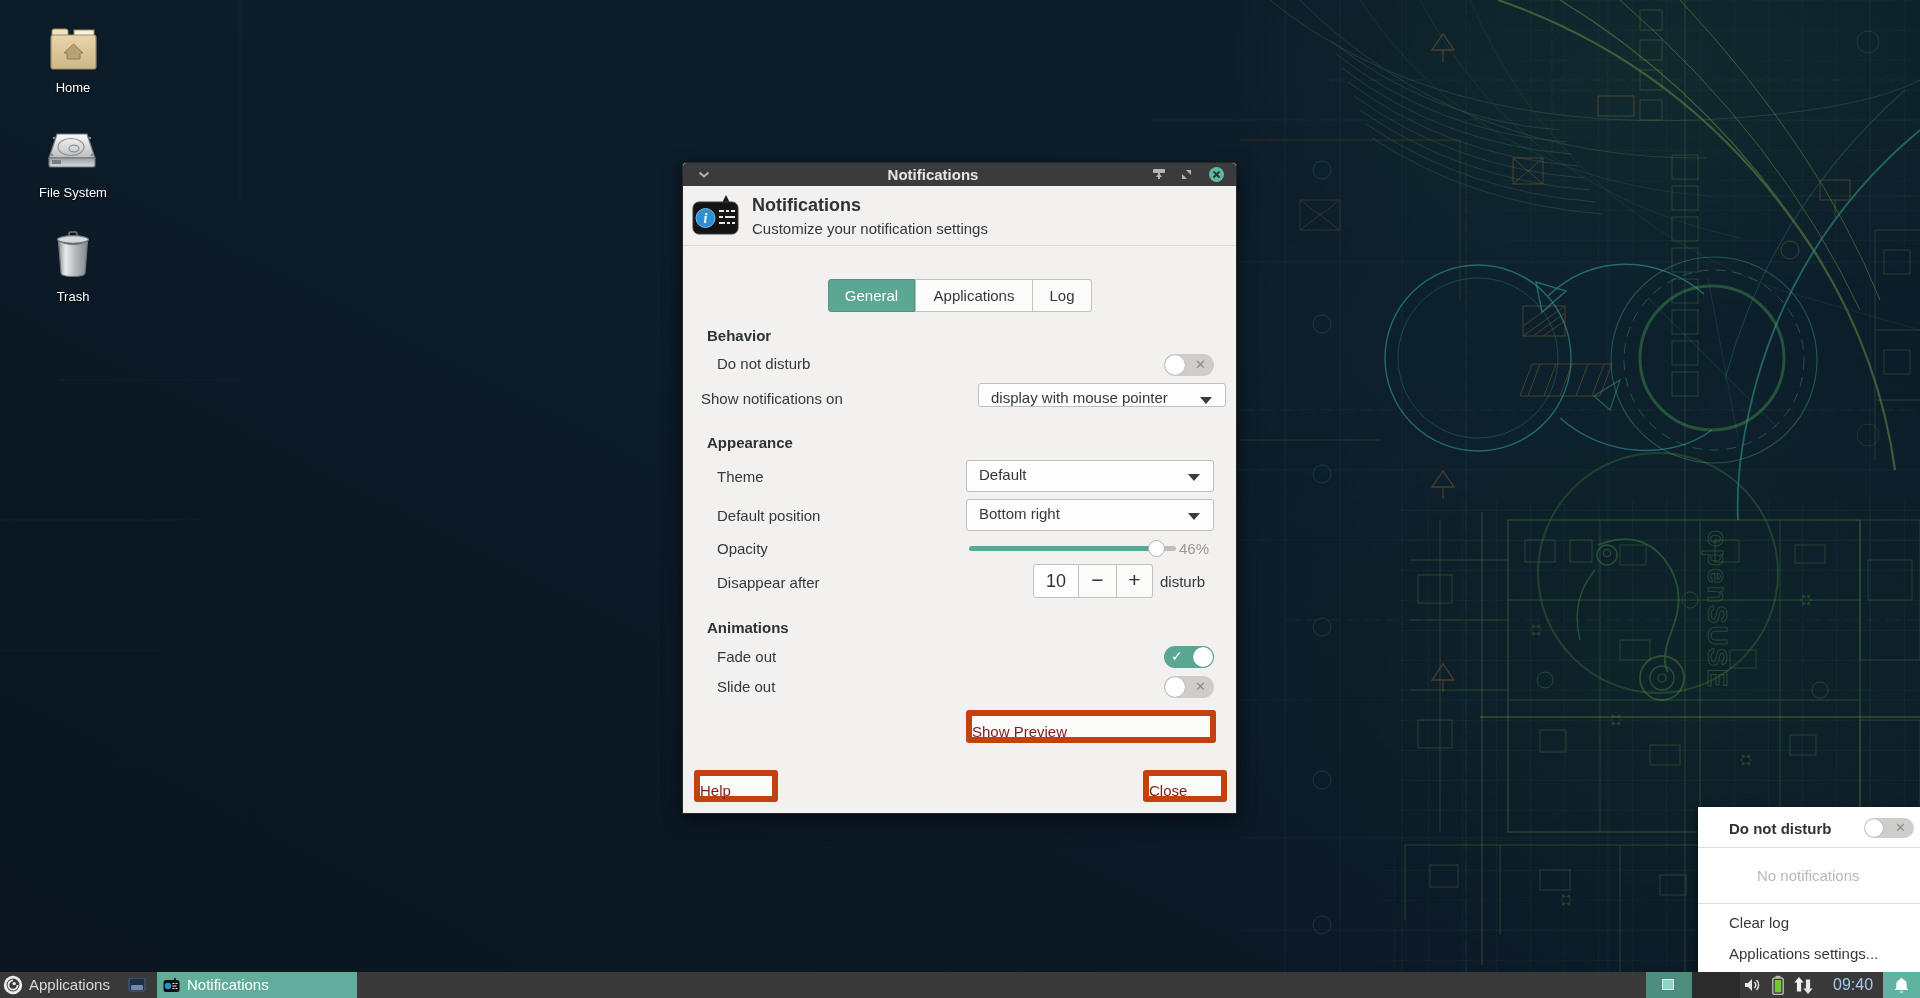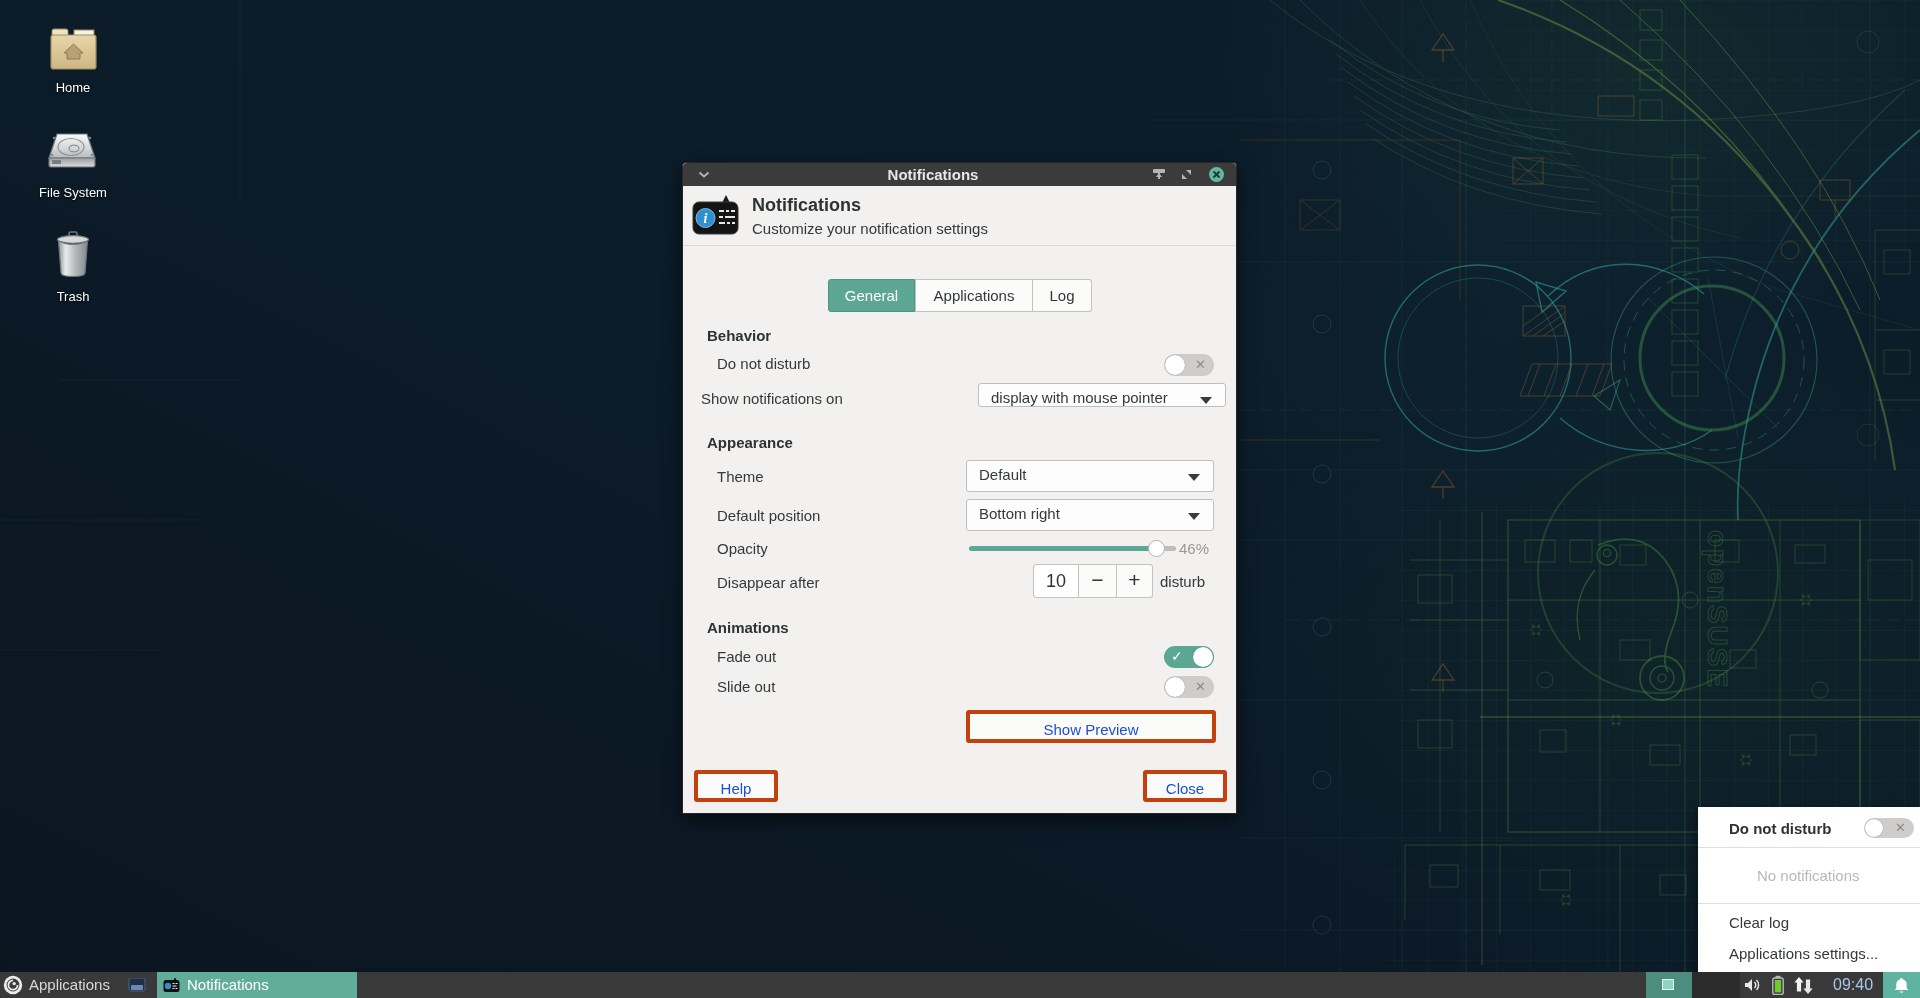--- a/index.html
+++ b/index.html
@@ -21,22 +21,22 @@
   #titlebar .title { position:absolute; left:0; top:0; width:500px; text-align:center;
     line-height:23px; color:#e6e6e6; font-weight:bold; font-size:15px; }
   .label { position:absolute; font-size:15px; color:#33393b; }
   .bold  { font-weight:bold; color:#2d3234; }
   .combo { position:absolute; background:#fdfdfd; border:1px solid #c0bfbe; border-radius:3px;
     font-size:15px; color:#33393b; }
   .combo .txt { position:absolute; left:12px; top:5px; }
   .combo .tri { position:absolute; right:13px; top:13px; width:0; height:0;
     border-left:6px solid transparent; border-right:6px solid transparent;
     border-top:7px solid #3a3a3a; }
-  .btn { position:absolute; background:#fbfbfa; border:4px solid #c2410c; border-radius:3px;
-    font-size:15px; color:#1d4ed8; text-align:center; }
+  .btn { position:absolute; background:#fbfbfa; border:6px solid #c2410c; border-radius:3px;
+    font-size:15px; color:#7f1d1d; }
   .toggle { position:absolute; width:50px; height:22px; border-radius:11px; background:#cecdcc; }
   .toggle .knob { position:absolute; top:1px; width:20px; height:20px; border-radius:50%;
     background:#fff; box-shadow:0 0 1px rgba(0,0,0,.4); }
   .toggle.off .knob { left:1px; }
   .toggle.on { background:#5ba794; }
   .toggle.on .knob { right:1px; }
   .toggle .x { position:absolute; right:8px; top:3px; color:#8a8a8a; font-size:13px; }
   .toggle .chk { position:absolute; left:7px; top:2px; color:#fff; font-size:14px; }
 
   

